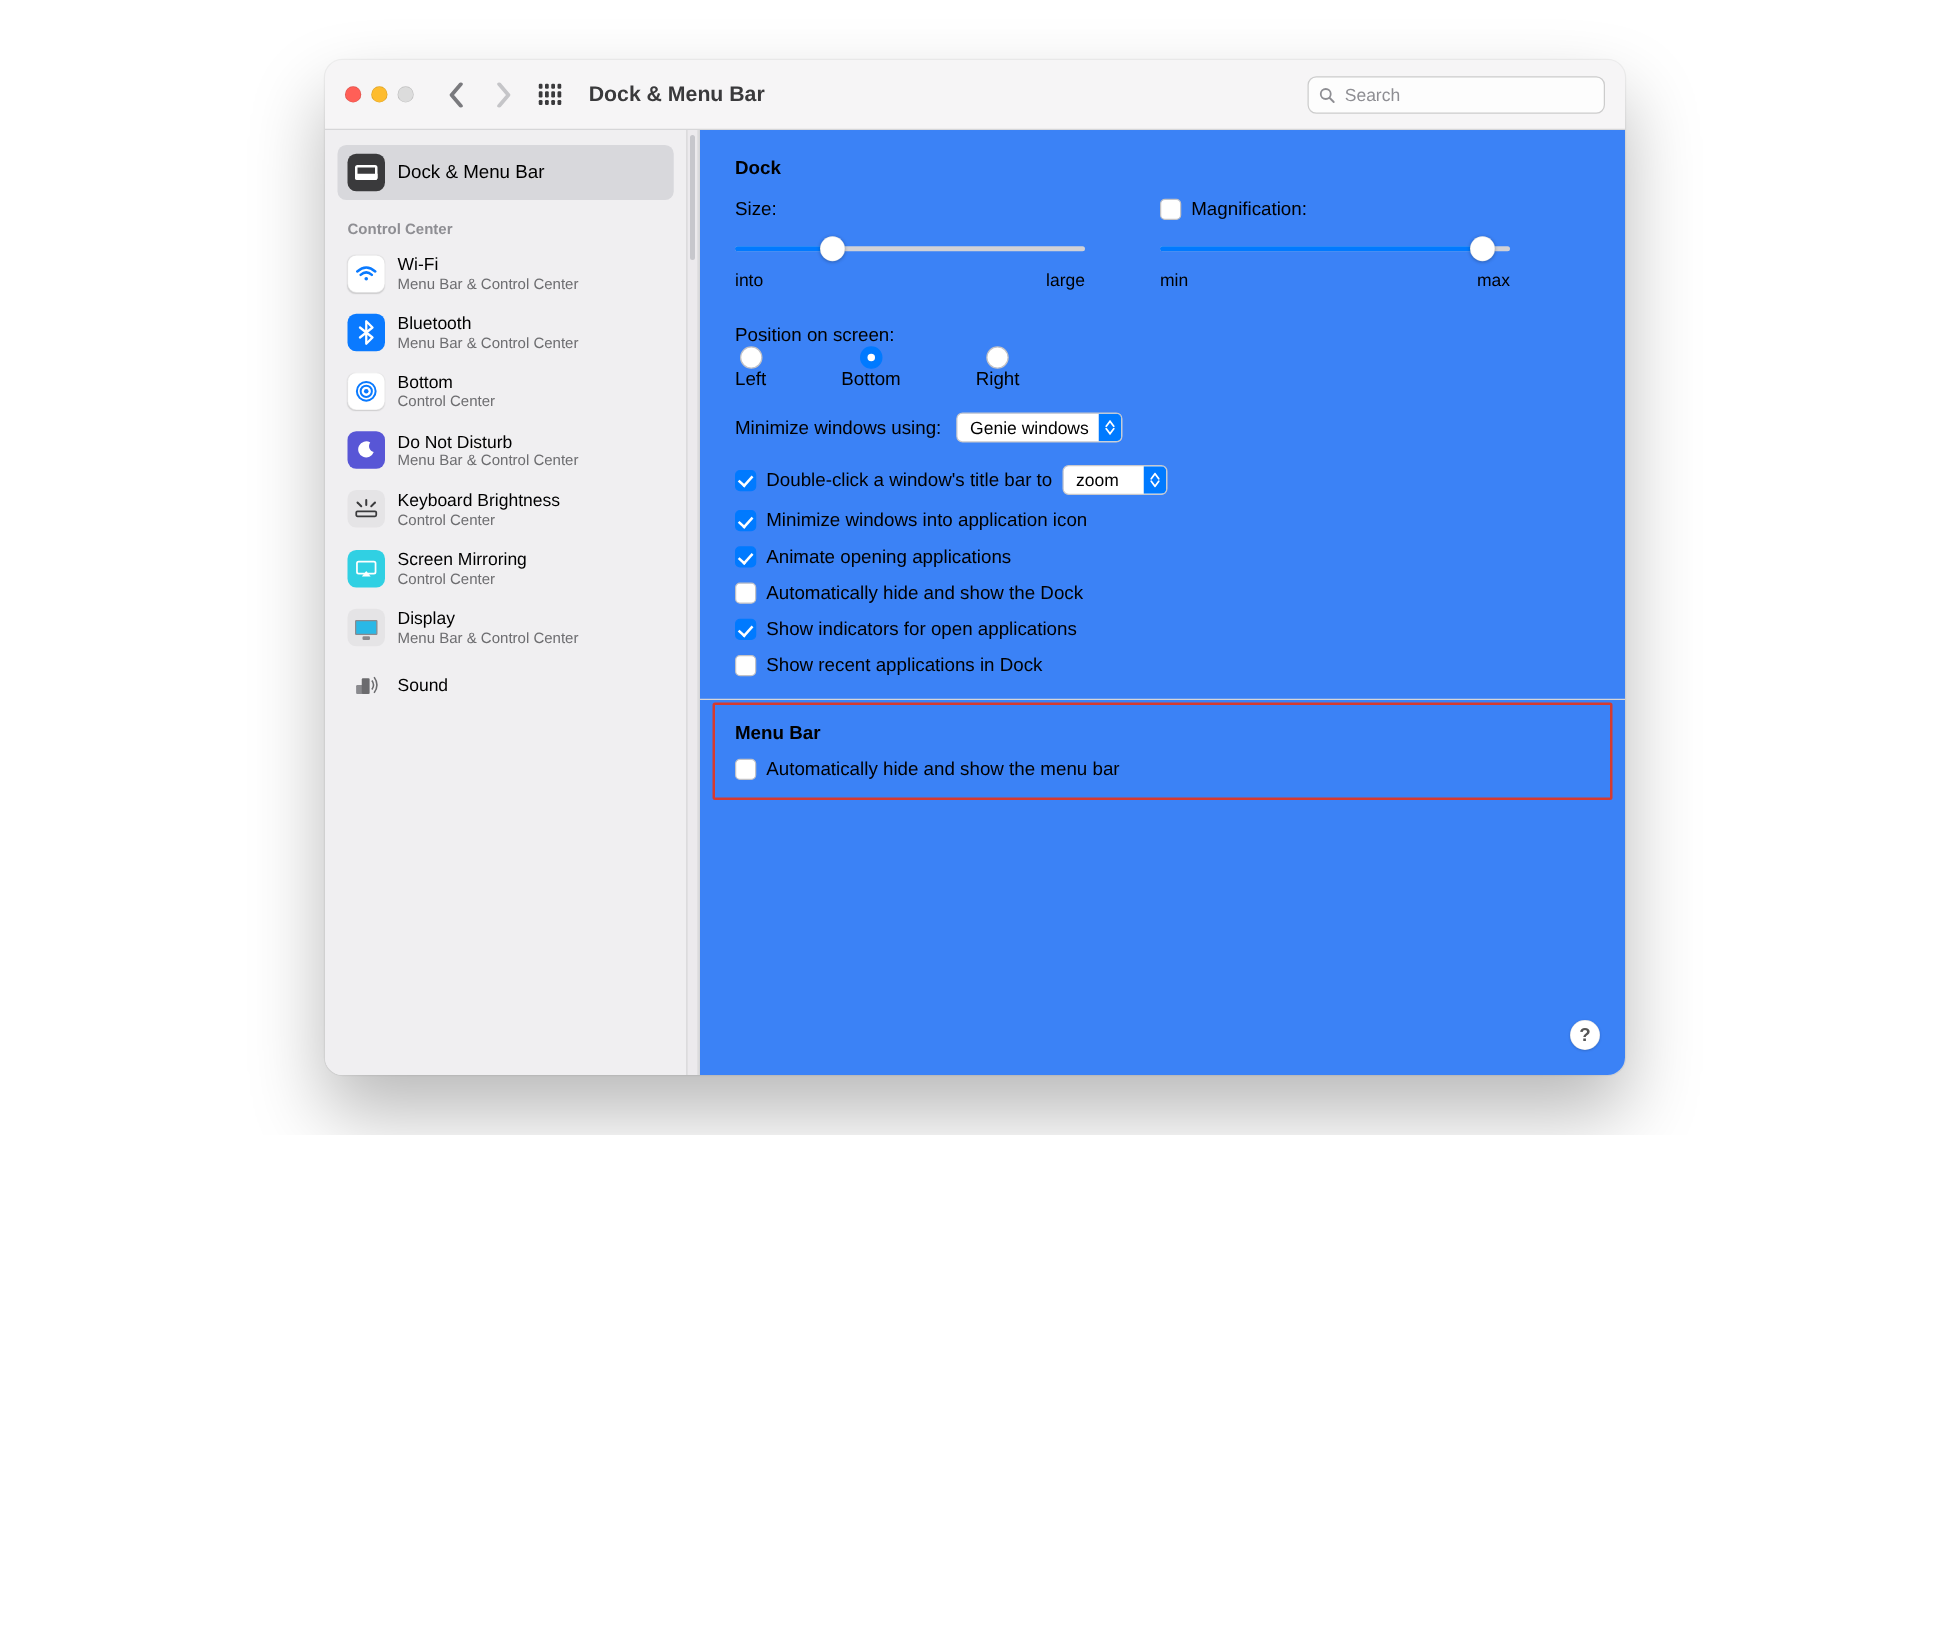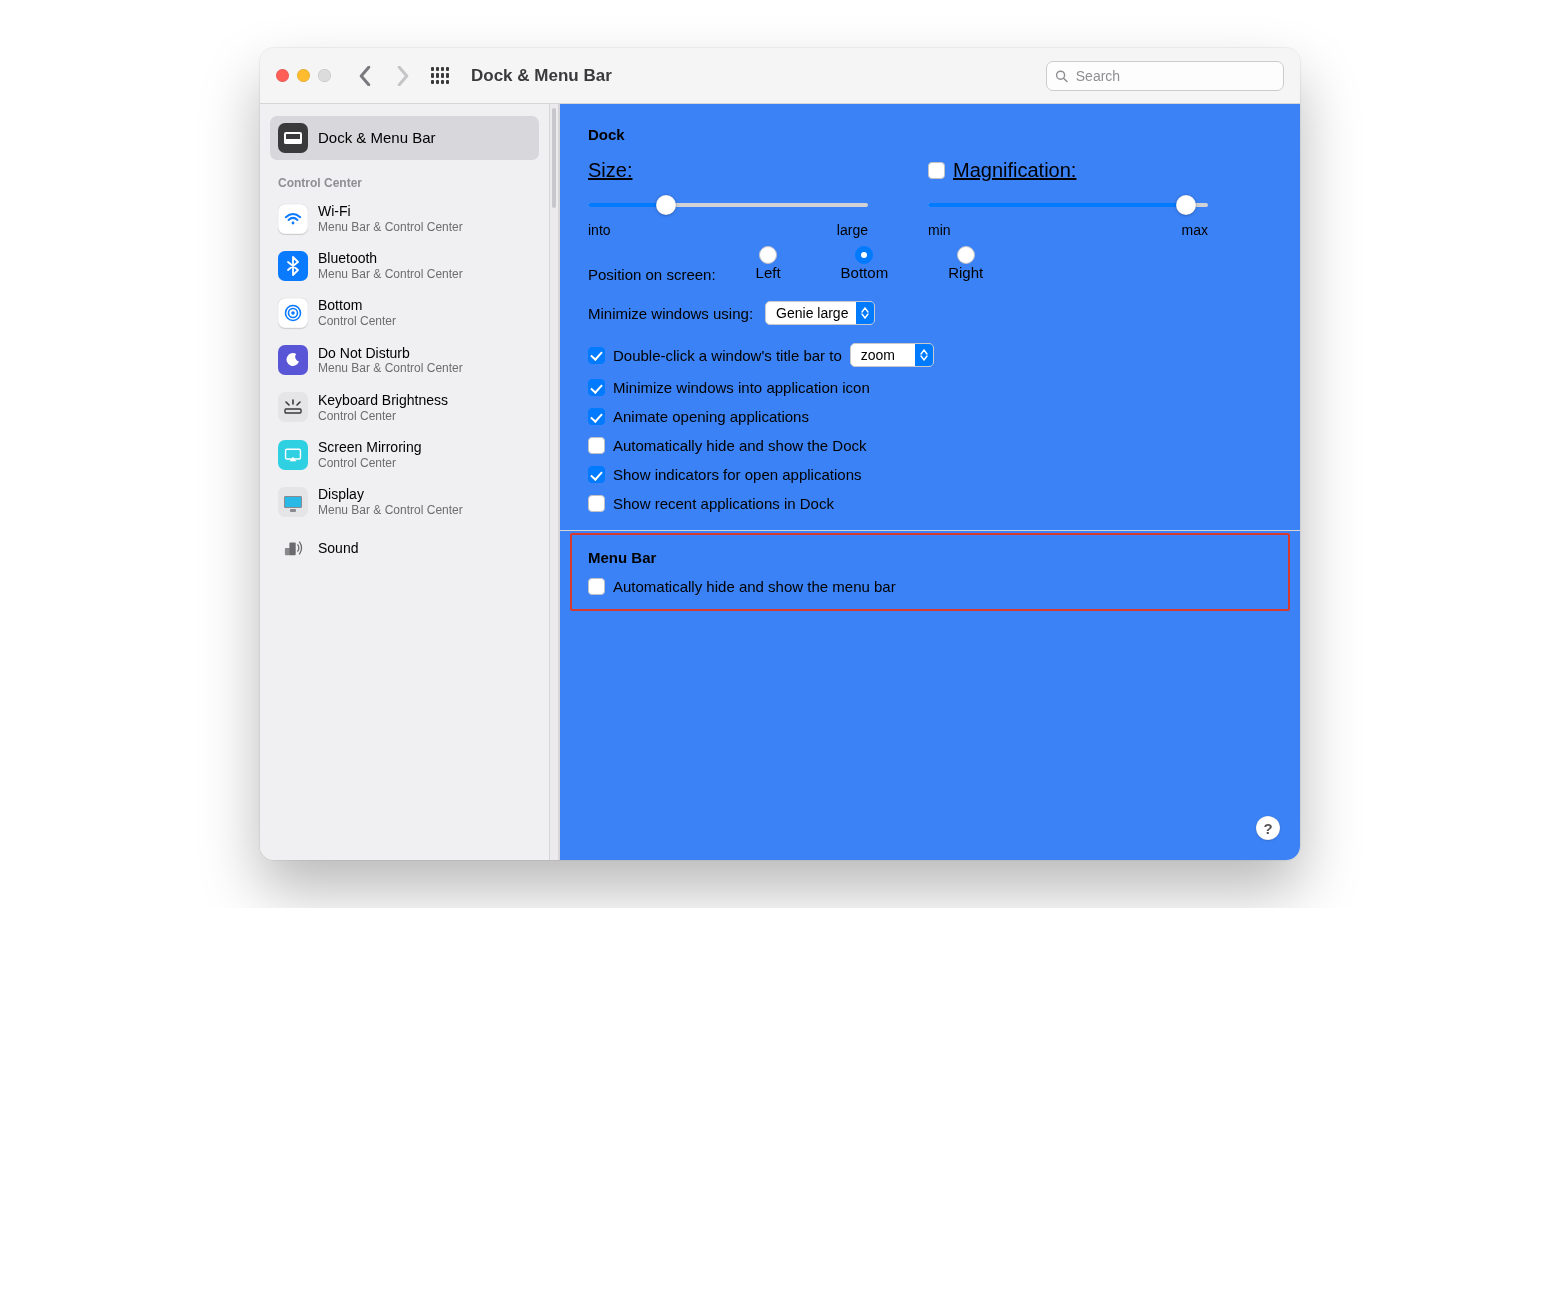--- a/index.html
+++ b/index.html
@@ -74,39 +74,39 @@
 .ic-sound{width:30px;height:30px;display:flex;align-items:center;justify-content:center;}
 
 
 .main{flex:1;background:#3b82f6;overflow-y:auto;position:relative;}
 .pane{padding:22px 28px;}
 .secthead{font-size:15px;font-weight:700;margin-bottom:16px;}
 .cols{display:flex;gap:60px;align-items:flex-start;}
 
 
 .slider-block{display:flex;flex-direction:column;width:280px;}
-.slider-label{font-size:20px;margin-bottom:14px;display:flex;align-items:center;gap:8px;text-decoration:underline;}
+.slider-label{font-size:15px;margin-bottom:14px;display:flex;align-items:center;gap:8px;}
 .slider{position:relative;height:18px;}
 .slider-track{position:absolute;left:0;right:0;top:50%;transform:translateY(-50%);height:4px;background:#d1d1d6;border-radius:2px;}
 .slider-track-fill{position:absolute;left:0;top:50%;transform:translateY(-50%);height:4px;background:var(--blue);border-radius:2px;}
 .slider-thumb{position:absolute;top:50%;transform:translate(-50%,-50%);width:20px;height:20px;background:#fff;border-radius:50%;box-shadow:0 .5px 3px rgba(0,0,0,.3),inset 0 0 0 .5px rgba(0,0,0,.1);}
 .slider-ends{display:flex;justify-content:space-between;font-size:14px;color:#000;margin-top:8px;}
 
 
 .chk{width:17px;height:17px;border-radius:4px;background:#fff;border:1px solid #c2c2c6;flex-shrink:0;position:relative;display:inline-block;}
 .chk.checked{background:var(--blue-fill);border-color:var(--blue-fill);}
 .chk.checked:after{content:"";position:absolute;left:4px;top:1.5px;width:5px;height:9px;border:2px solid #fff;border-top:none;border-left:none;transform:rotate(42deg);}
 
 
 .radio{width:18px;height:18px;border-radius:50%;background:#fff;border:1px solid #c2c2c6;flex-shrink:0;position:relative;display:inline-block;}
 .radio.checked{border-color:var(--blue-fill);background:var(--blue-fill);}
 .radio.checked:after{content:"";position:absolute;inset:5px;border-radius:50%;background:#fff;}
 
 
-.position-row{display:flex;align-items:flex-start;margin-top:8px;margin-bottom:18px;}
+.position-row{display:flex;align-items:flex-start;margin-top:8px;margin-bottom:18px;flex-direction:column;}
 .position-lab{font-size:15px;margin-right:40px;padding-top:20px;}
 .pos-opts{display:flex;gap:60px;}
 .pos-opt{display:flex;flex-direction:column;align-items:center;font-size:15px;}
 
 
 .select{display:inline-flex;align-items:center;height:24px;background:#fff;border:1px solid #c9c9cd;border-radius:5px;font-size:14px;padding:0 0 0 10px;overflow:hidden;}
 .select .val{padding-right:8px;}
 .select .arrs{width:18px;height:100%;background:var(--blue-fill);display:flex;flex-direction:column;align-items:center;justify-content:center;color:#fff;}
 .select .arrs svg{display:block}
 
@@ -339,21 +339,21 @@
             <label class="pos-opt">
               <span class="radio"></span>
               <span>Right</span>
             </label>
           </div>
         </div>
 
         <div class="opt-row" style="margin-bottom:18px">
           <span style="margin-right:4px">Minimize windows using:</span>
           <span class="select">
-            <span class="val">Genie large</span>
+            <span class="val">Genie windows</span>
             <span class="arrs">
               <svg width="8" height="6" viewBox="0 0 8 6">
                   <path d="M1 5 L4 1 L7 5" stroke="#fff" stroke-width="1.4" fill="none" stroke-linecap="round"></path>
                 </svg>
               <svg width="8" height="6" viewBox="0 0 8 6">
                   <path d="M1 1 L4 5 L7 1" stroke="#fff" stroke-width="1.4" fill="none" stroke-linecap="round"></path>
                 </svg>
             </span>
           </span>
         </div>

